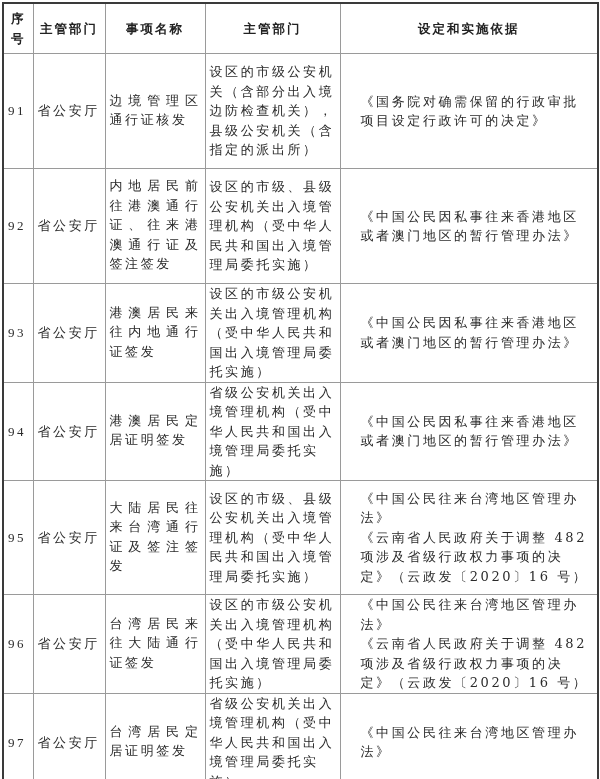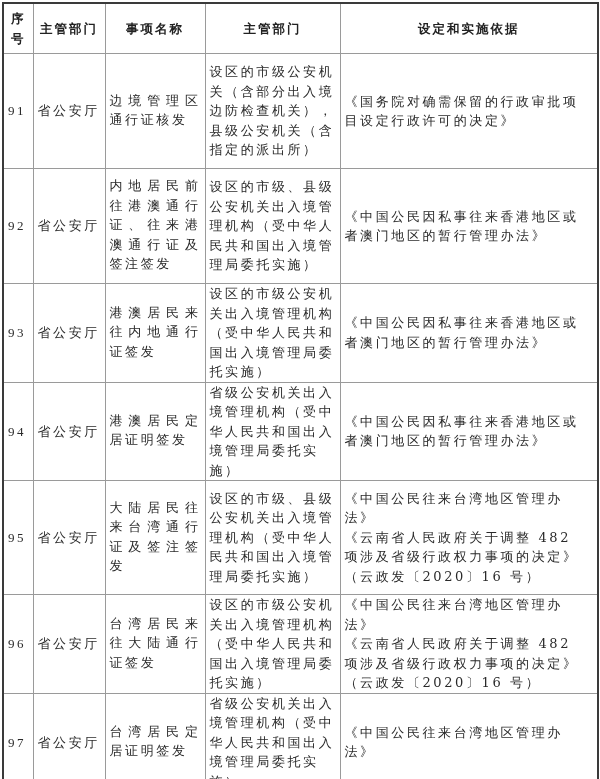--- a/index.html
+++ b/index.html
@@ -20,21 +20,21 @@
     font-family: "DejaVu Sans", "Liberation Sans", sans-serif;
     font-weight: bold; font-size: 12.5px; color: #222;
     height: 49px; letter-spacing: 2px; text-align: center;
   }
   th.c-no { line-height: 17px; }
   td.c-no { letter-spacing: 0; font-family: "Liberation Serif", serif; font-size: 13px; }
   td.c-dept { text-align: left; }
   td.c-name { text-align: justify; text-align-last: left; padding-left: 6px; padding-right: 4px; font-family: Liberation Mono, monospace; }
   td.c-org { text-align: left; padding-left: 5px; padding-right: 3px; letter-spacing: 2.4px; }
   td.c-basis { text-align: left; padding-left: 5px; padding-right: 3px; letter-spacing: 2.4px; }
-  td.c-basis div { white-space: normal; }
+  td.c-basis div { white-space: normal; margin-left: 16px; }
   col.w-no { width: 30px; }
   col.w-dept { width: 72px; }
   col.w-name { width: 100px; }
   col.w-org { width: 135px; }
   col.w-basis { width: 258px; }
   tr.r91 td { height: 114px; }
   tr.r92 td { height: 114px; }
   tr.r93 td { height: 93px; }
   tr.r94 td { height: 93px; }
   tr.r95 td { height: 113px; }

